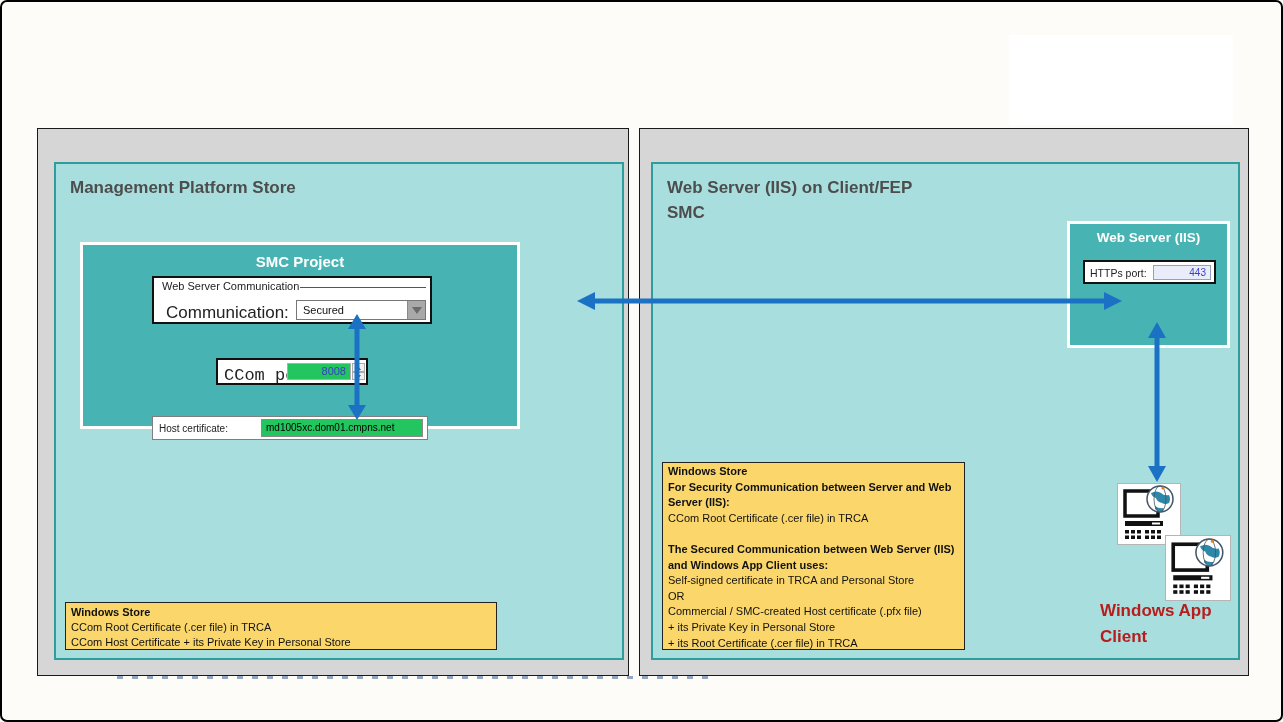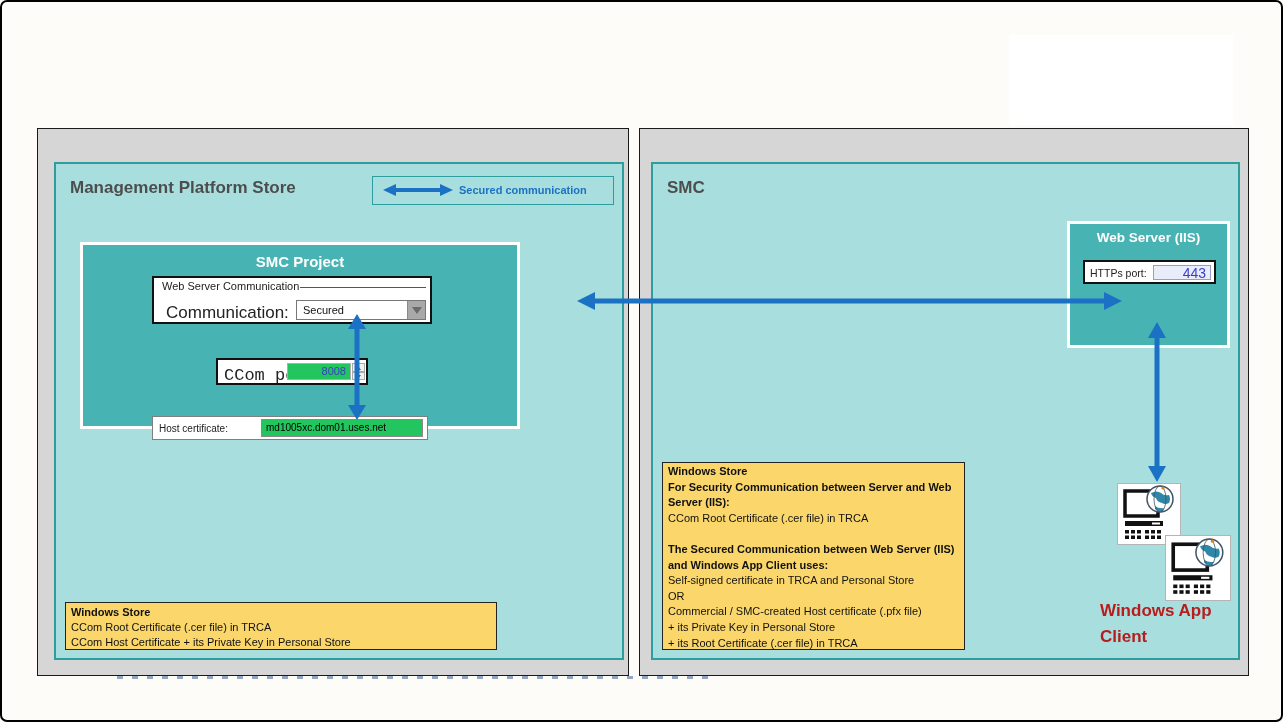--- a/index.html
+++ b/index.html
@@ -43,28 +43,20 @@
 
 <div class="canvas">
 
   <div class="white-box"></div>
 
   <div class="gray-panel" style="left:35px;top:126px;width:590px;height:546px;">
     <div class="teal-panel" style="left:16px;top:33px;width:566px;height:494px;">
 
       <div class="panel-heading" style="left:14px;top:11px;">Management Platform Store</div>
 
-      <div class="legend" style="left:316px;top:12px;width:240px;height:27px;">
-        <svg class="abs" style="left:10px;top:6px;" width="70" height="14" viewBox="0 0 70 14">
-          <line x1="11" y1="7" x2="59" y2="7" stroke="#1b72c4" stroke-width="4"></line>
-          <polygon points="0,7 13,1 13,13" fill="#1b72c4"></polygon>
-          <polygon points="70,7 57,1 57,13" fill="#1b72c4"></polygon>
-        </svg>
-        <div class="legend-label">Secured communication</div>
-      </div>
 
       <div class="teal-box" style="left:24px;top:78px;width:440px;height:187px;">
         <div class="teal-box-title" style="top:8px;font-size:15px;">SMC Project</div>
 
         <div class="wsc-panel" style="left:69px;top:31px;width:280px;height:48px;">
           <span class="group-label">Web Server Communication</span>
           <div class="group-line" style="left:146px;right:4px;"></div>
           <div class="field-label abs" style="left:12px;top:25px;">Communication:</div>
           <div class="dropdown" style="left:142px;top:22px;width:130px;height:20px;">
             <div class="dropdown-text">Secured</div>
@@ -82,45 +74,46 @@
                 <div class="tri-up"></div>
               </div>
             <div class="spin-btn">
                 <div class="tri-dn"></div>
               </div>
           </div>
         </div>
 
         <div class="mini-panel" style="left:69px;top:171px;width:276px;height:24px;border-width:1px;border-color:#7f7f7f;">
           <div class="field-label abs" style="left:6px;top:6px;font-size:10px;">Host certificate:</div>
-          <div class="win-input" style="left:108px;top:2px;width:162px;height:18px;line-height:16px;padding-left:4px;font-size:10px;border-color:#8a8a8a;">md1005xc.dom01.uses.net</div>
+          <div class="win-input" style="left:108px;top:2px;width:162px;height:18px;line-height:16px;padding-left:4px;font-size:10px;border-color:#8a8a8a;">md1005xc.dom01.cmpns.net</div>
         </div>
       </div>
 
       <div class="yellow-box" style="left:9px;top:438px;width:432px;height:48px;">
         <div class="yl b">Windows Store</div>
         <div class="yl">CCom Root Certificate (.cer file) in TRCA</div>
         <div class="yl">CCom Host Certificate + its Private Key in Personal Store</div>
       </div>
 
     </div>
   </div>
 
   <div class="gray-panel" style="left:637px;top:126px;width:608px;height:546px;">
     <div class="teal-panel" style="left:11px;top:33px;width:585px;height:494px;">
 
       <div class="panel-heading" style="left:14px;top:11px;">
+        <div>Web Server (IIS) on Client/FEP</div>
         <div>SMC</div>
       </div>
 
       <div class="teal-box" style="left:414px;top:57px;width:163px;height:127px;">
         <div class="teal-box-title" style="top:6px;font-size:13.5px;">Web Server (IIS)</div>
         <div class="mini-panel" style="left:13px;top:36px;width:133px;height:24px;">
           <div class="field-label abs" style="left:5px;top:5px;font-size:10.5px;">HTTPs port:</div>
-          <div class="win-input val-blue" style="left:68px;top:3px;width:58px;height:15px;line-height:14px;padding-right:4px;background:#e8edf9;border-color:#8fa0c0;font-size:14px;">443</div>
+          <div class="win-input val-blue" style="left:68px;top:3px;width:58px;height:15px;line-height:14px;padding-right:4px;background:#e8edf9;border-color:#8fa0c0;font-size:10px;">443</div>
         </div>
       </div>
 
       <div class="yellow-box" style="left:9px;top:298px;width:303px;height:188px;padding-top:1px;">
         <div class="yl2 b">Windows Store</div>
         <div class="yl2 b">For Security Communication between Server and Web Server (IIS):</div>
         <div class="yl2">CCom Root Certificate (.cer file) in TRCA</div>
         <div class="yl2">&nbsp;</div>
         <div class="yl2 b">The Secured Communication between Web Server (IIS) and Windows App Client uses:</div>
         <div class="yl2">Self-signed certificate in TRCA and Personal Store</div>

